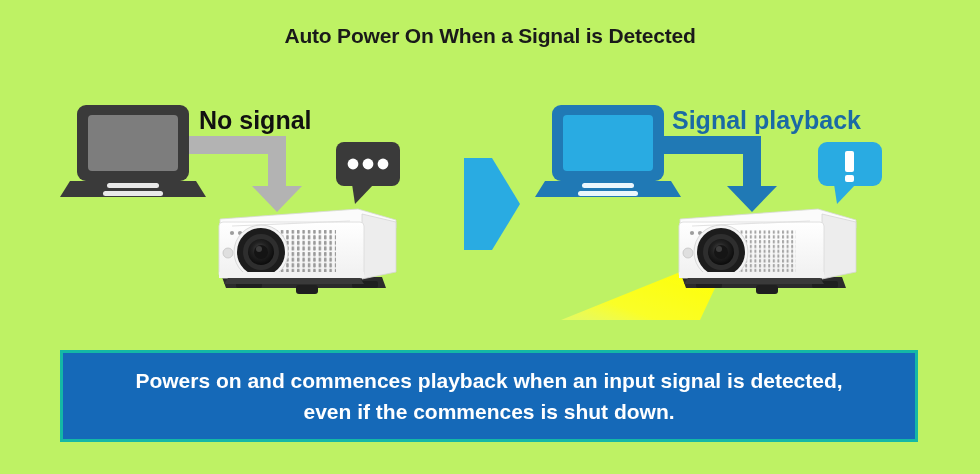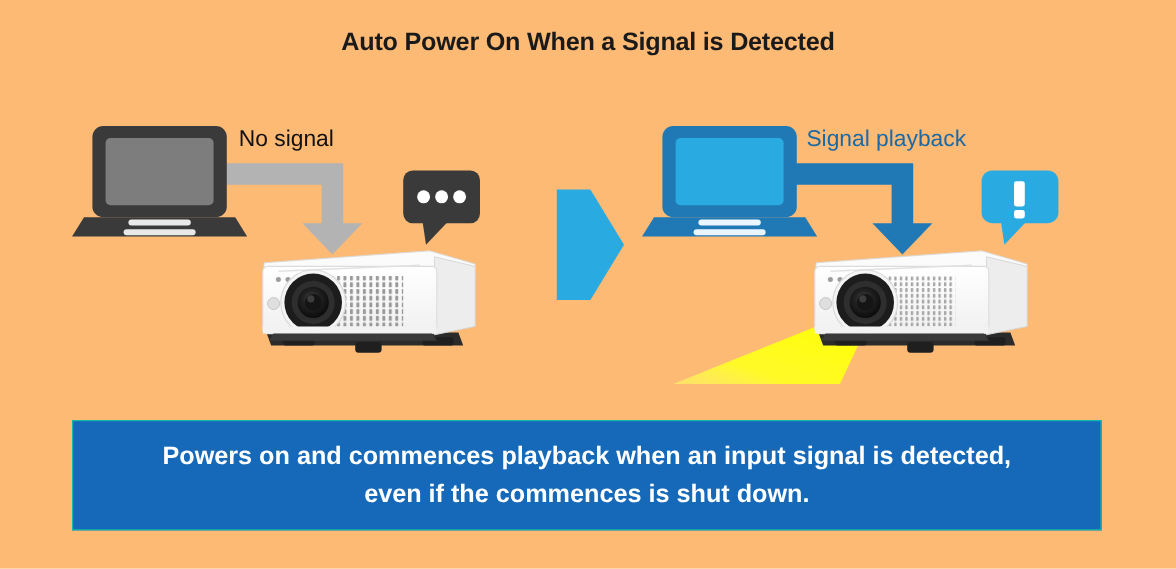--- a/index.html
+++ b/index.html
@@ -11,37 +11,37 @@
     width: 980px;
     height: 474px;
     font-family: "Liberation Sans", sans-serif;
     overflow: hidden;
     position: relative;
   }
   #stage {
     position: relative;
     width: 980px;
     height: 474px;
-    background: #fdba74;
+    background: #bef264;
   }
   .page-title {
     position: absolute;
     top: 24px;
     left: 0;
     width: 980px;
     text-align: center;
     font-size: 21px;
     font-weight: bold;
     color: #1a1a1a;
     letter-spacing: -0.2px;
   }
   .label {
     position: absolute;
-    font-size: 19px;
-    font-weight: normal;
+    font-size: 25px;
+    font-weight: bold;
     white-space: nowrap;
   }
   .label-nosignal {
     left: 199px;
     top: 106px;
     color: #111111;
   }
   .label-detected {
     left: 672px;
     top: 106px;
@@ -54,21 +54,21 @@
     width: 980px;
     height: 474px;
   }
   .banner {
     position: absolute;
     left: 60px;
     top: 350px;
     width: 858px;
     height: 92px;
     background: #1569b8;
-    border: 1px solid #14b8a6;
+    border: 3px solid #14b8a6;
     box-sizing: border-box;
     display: flex;
     flex-direction: column;
     align-items: center;
     justify-content: center;
   }
   .banner-line {
     color: #ffffff;
     font-size: 21px;
     font-weight: bold;

